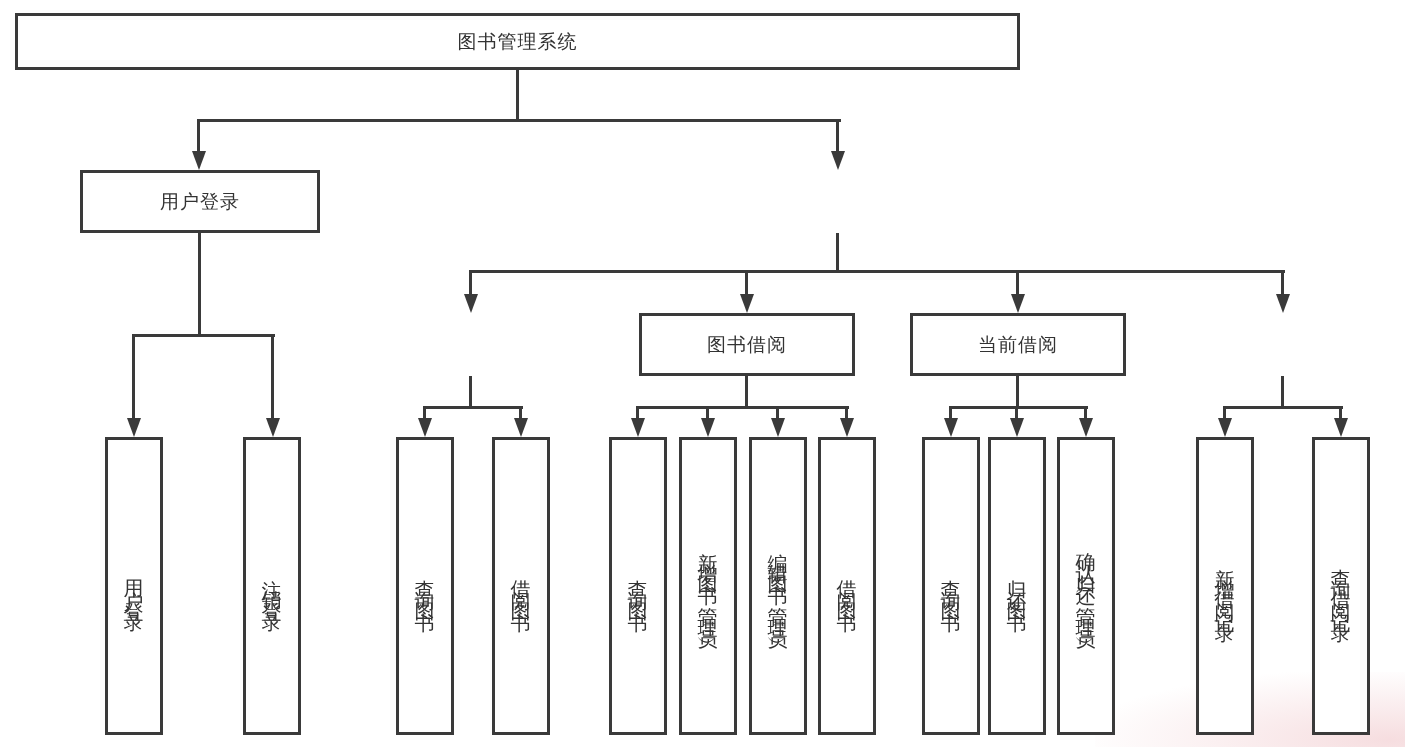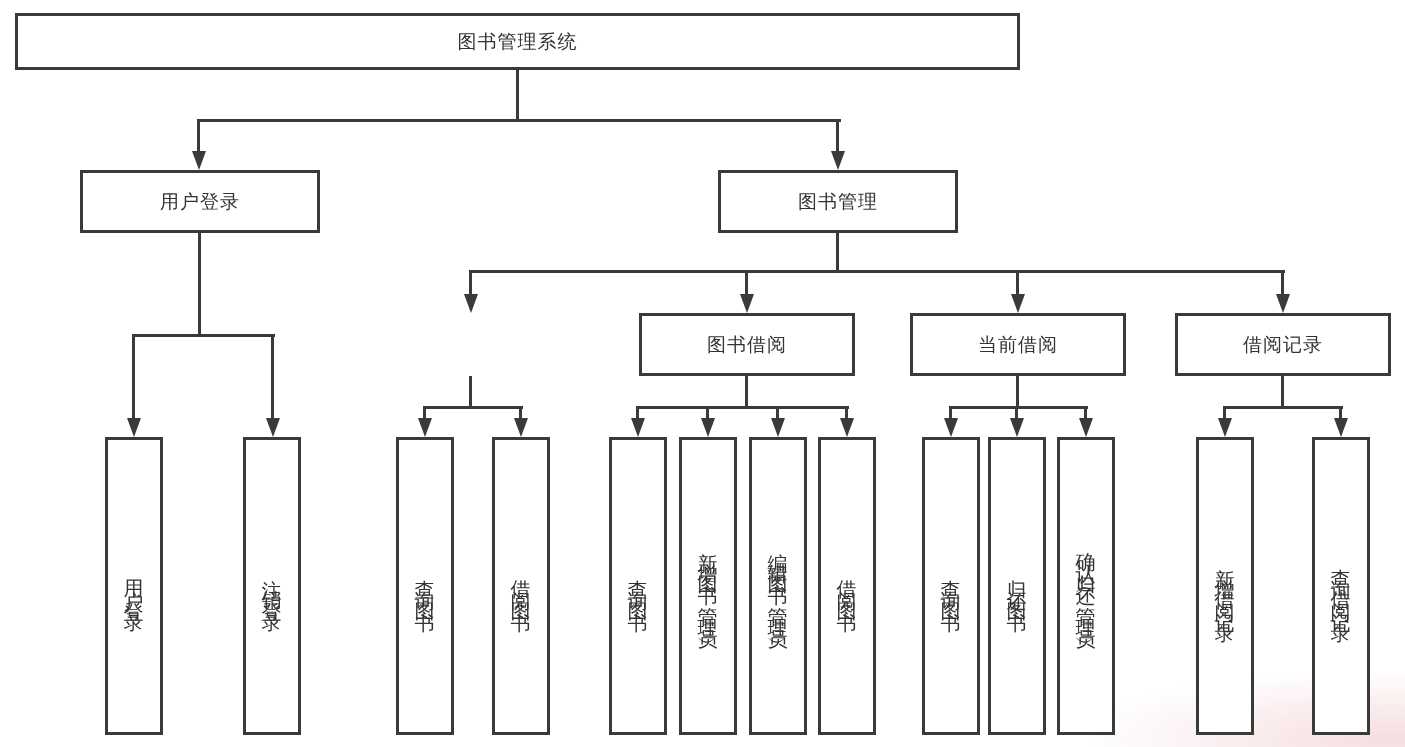--- a/index.html
+++ b/index.html
@@ -129,25 +129,23 @@
   <div class="vline" style="left:1281px;top:376px;height:33px;"></div>
   <div class="hline" style="left:1223px;top:406px;width:120px;"></div>
   <div class="vline" style="left:1223px;top:406px;height:14px;"></div>
   <div class="arrow" style="left:1218px;top:418px;"></div>
   <div class="vline" style="left:1339px;top:406px;height:14px;"></div>
   <div class="arrow" style="left:1334px;top:418px;"></div>
 
   <div class="hbox root">图书管理系统</div>
 
   <div class="hbox" style="left:80px;top:170px;width:240px;">用户登录</div>
-  <div class="hbox" style="left:718px;top:170px;width:240px;">图书管理</div>
 
   <div class="hbox" style="left:639px;top:313px;width:216px;">图书借阅</div>
   <div class="hbox" style="left:910px;top:313px;width:216px;">当前借阅</div>
-  <div class="hbox" style="left:1175px;top:313px;width:216px;">借阅记录</div>
 
   <div class="vbox" style="left:105px;">
     <span>用户登录</span>
   </div>
   <div class="vbox" style="left:243px;">
     <span>注销登录</span>
   </div>
 
   <div class="vbox" style="left:396px;">
     <span>查询图书</span>

